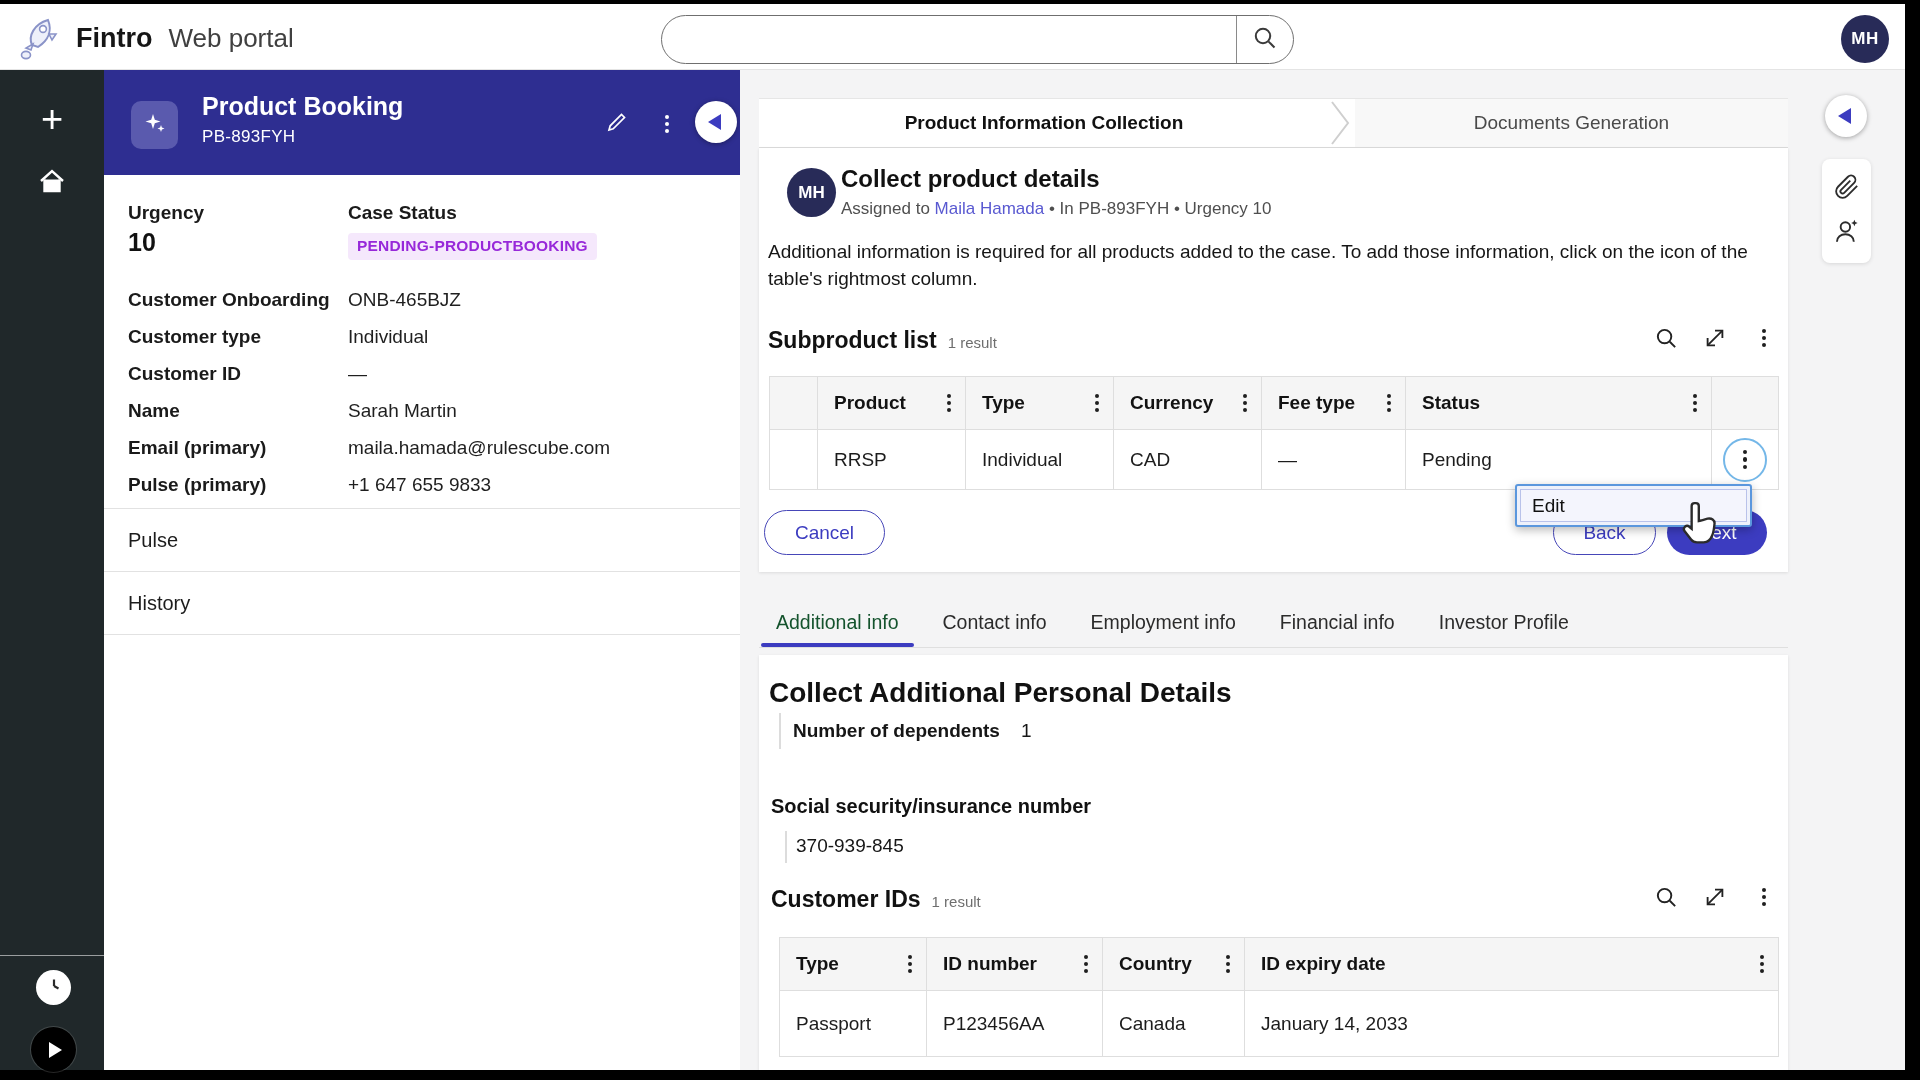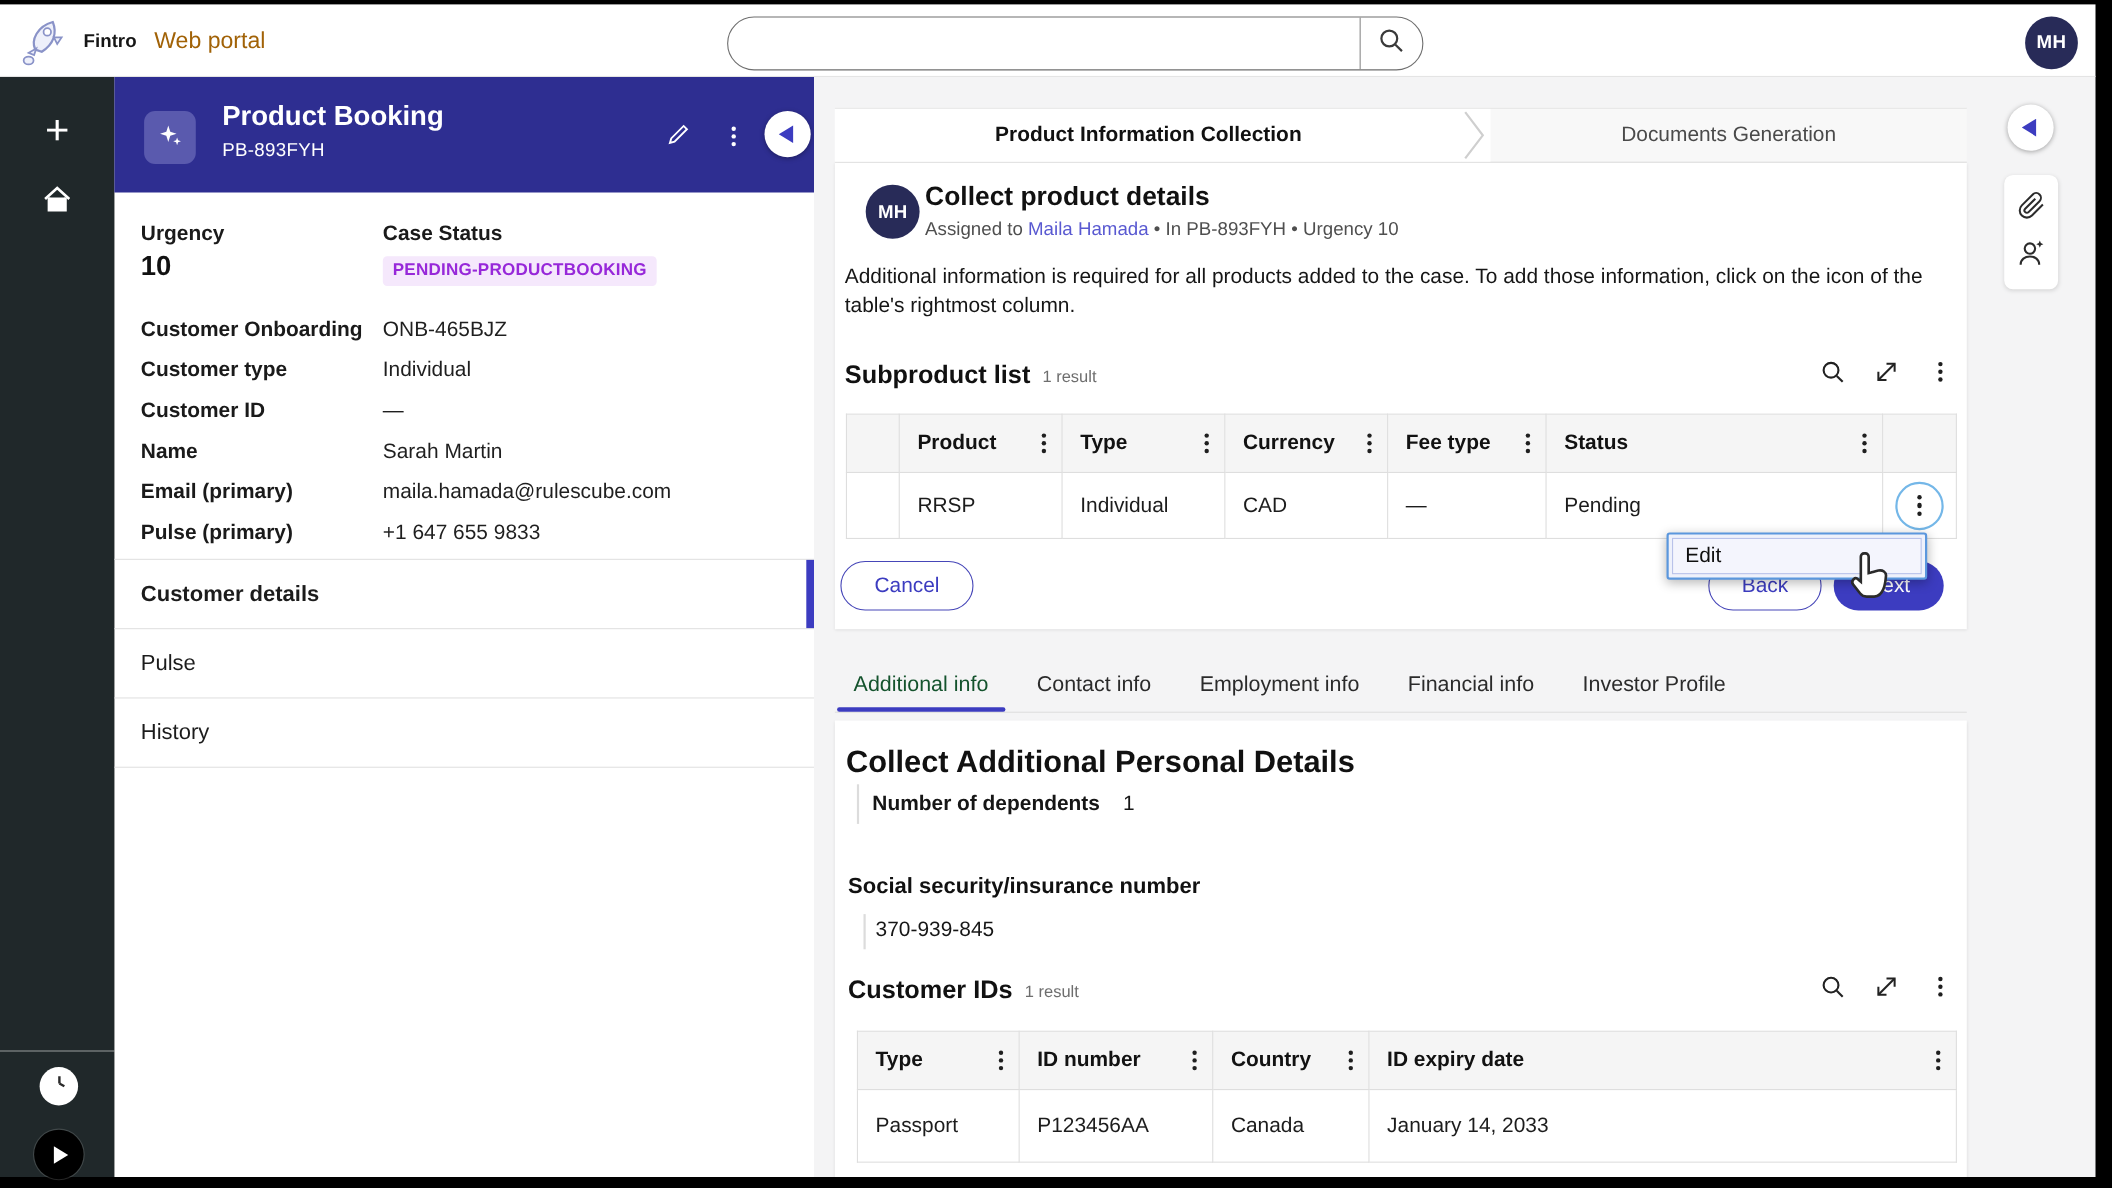--- a/index.html
+++ b/index.html
@@ -2,22 +2,22 @@
 <html><head>
 <meta charset="utf-8">
 <style>
   * { margin:0; padding:0; box-sizing:border-box; }
   html,body { width:1920px; height:1080px; background:#000; font-family:"Liberation Sans", sans-serif; overflow:hidden; }
   #stage { position:relative; width:1920px; height:1080px; background:#000; }
 
   
   .topbar { position:absolute; left:0; top:4px; width:1905px; height:66px; background:#fff; border-bottom:1px solid #e4e4e4; }
   .brandwrap { position:absolute; left:16px; top:8px; display:flex; align-items:center; gap:14px; height:52px; }
-  .brand { font-size:17px; font-weight:700; color:#161616; }
-  .portal { font-size:21px; font-weight:400; color:#a16207; margin-left:2px;text-align:center; }
+  .brand { font-size:27px; font-weight:700; color:#161616; }
+  .portal { font-size:26px; font-weight:400; color:#404040; margin-left:2px;text-align:center; }
   .searchbar { position:absolute; left:661px; top:11px; width:633px; height:49px; border:1.6px solid #6f6f6f; border-radius:26px; background:#fff; display:flex; }
   .searchbar input { flex:1; border:none; outline:none; font-size:18px; padding:0 20px; background:transparent; border-radius:26px 0 0 26px; }
   .search-right { width:57px; border-left:1px solid #8a8a8a; display:flex; align-items:center; justify-content:center; cursor:pointer; }
   .avatar { position:absolute; left:1841px; top:11px; width:48px; height:48px; border-radius:50%; background:#282b58; color:#fff; font-size:17px; font-weight:700; display:flex; align-items:center; justify-content:center; letter-spacing:.5px; }
 
   
   .appside { position:absolute; left:0; top:70px; width:104px; height:1000px; background:#20282a; }
   .appside .item { width:104px; height:62px; display:flex; align-items:center; justify-content:center; color:#fff; cursor:pointer; }
   .plus-glyph { font-size:38px; font-weight:300; line-height:1; margin-top:-4px; }
   .sb-divider { position:absolute; left:0; top:885px; width:104px; border-top:1px solid rgba(255,255,255,.55); }
@@ -236,21 +236,20 @@
         <div class="dl">Email (primary)</div>
         <div class="dv link-purple">maila.hamada@rulescube.com</div>
       </div>
       <div class="drow">
         <div class="dl">Pulse (primary)</div>
         <div class="dv link-purple">+1 647 655 9833</div>
       </div>
     </div>
 
     <div class="casenav">
-      <div class="navitem active">Customer details</div>
       <div class="navitem">Pulse</div>
       <div class="navitem">History</div>
     </div>
   </div>
 
   <div class="main">
 
     <div class="steps">
       <div class="step1">Product Information Collection</div>
       <div class="step-chev">

